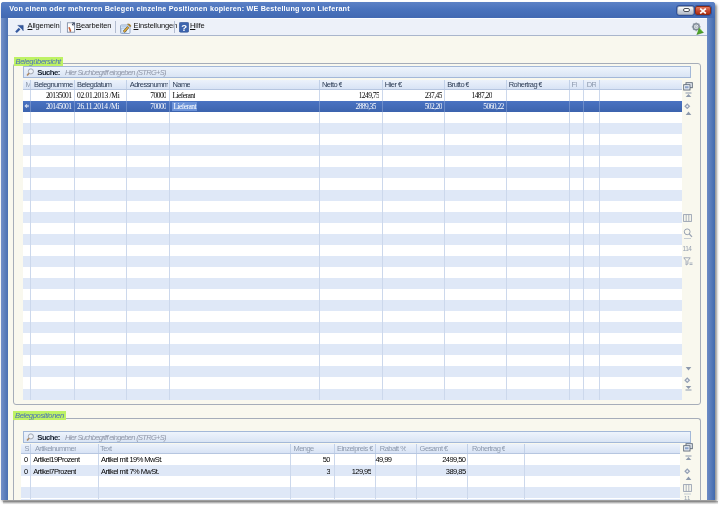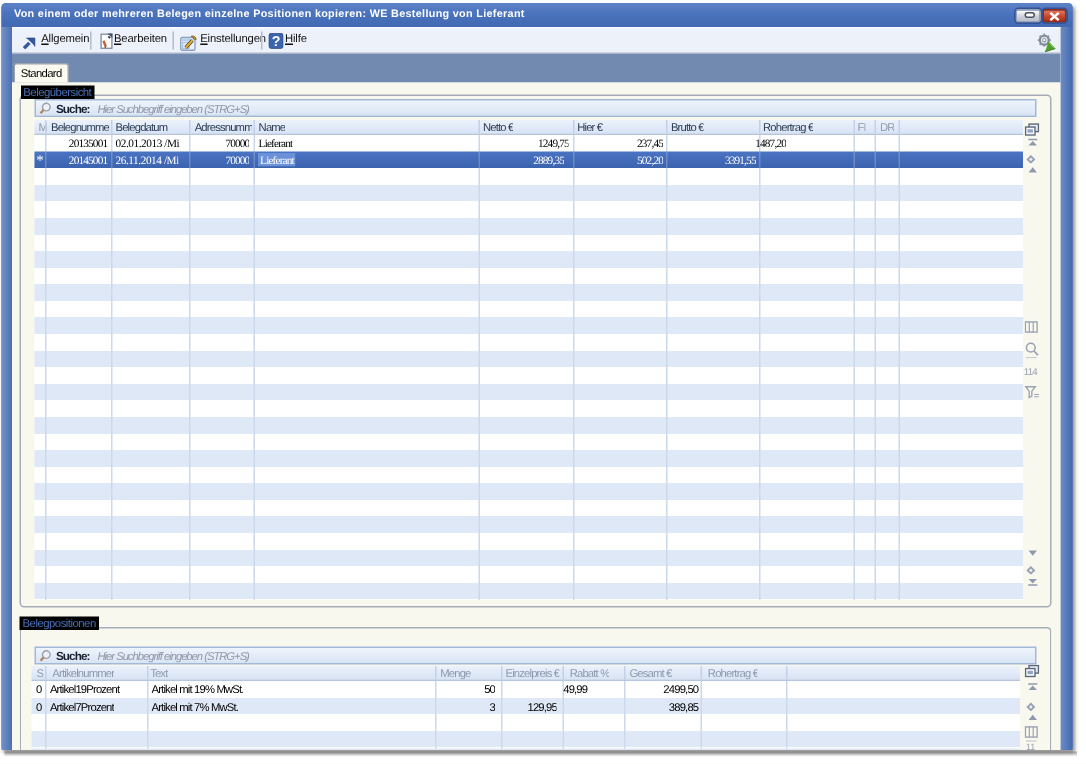--- a/index.html
+++ b/index.html
@@ -23,21 +23,21 @@
 .tbtext { position:absolute; top:3.5px; font-size:7.5px; color:#111; letter-spacing:-0.1px; }
 .tbsep { position:absolute; top:3.5px; width:1px; height:12px; background:#b3bdd0; }
 
 #tabstrip { position:absolute; left:0px; top:18.5px; width:700px; height:19px; background:#7289b0; }
 #tab { position:absolute; left:2px; top:6px; width:37px; height:13px; background:#fbfaf1; border:1px solid #98a2b2; border-bottom:none; border-radius:2px 2px 0 0; font-size:7.5px; color:#000; text-align:center; line-height:12px; letter-spacing:-0.4px; }
 #content { position:absolute; left:0; top:37.5px; width:700px; height:445px; background:#f9f8ee; }
 
 .fieldset { position:absolute; border:1px solid #a6adb9; border-radius:3px; }
 #fs1 { left:5.5px; top:45.5px; width:688px; height:341.5px; }
 #fs2 { left:6px; top:400px; width:687.5px; height:110px; border-bottom:none; border-radius:3px 3px 0 0; }
-.legend { position:absolute; font-size:7.6px; color:#4a70b8; background:#000000; padding:0 2px; letter-spacing:-0.35px; }
+.legend { position:absolute; font-size:7.6px; color:#4a70b8; background:#bef264; padding:0 2px; letter-spacing:-0.35px;font-style:italic; }
 #leg1 { left:6.5px; top:39.5px; }
 #leg2 { left:6px; top:393px; }
 .searchbar { position:absolute; left:15.5px; width:668.5px; height:11.5px; border:1px solid #a3b8d8; background:linear-gradient(to bottom,#eef4fc,#d9e4f4); }
 #sb1 { top:48.5px; }
 #sb2 { top:413.5px; }
 .mag { position:absolute; left:2.2px; top:1.2px; width:9px; height:9px; }
 .slabel { position:absolute; left:13.8px; top:0.7px; font-size:7.8px; font-weight:bold; color:#16202f; letter-spacing:-0.6px; }
 .shint { position:absolute; left:41.5px; top:1.0px; font-size:7.5px; font-style:italic; color:#9097a8; letter-spacing:-0.68px; }
 
 .thead { position:absolute; background:linear-gradient(to bottom,#ecf2fb,#d8e3f5); border-bottom:1px solid #b6c6e0; }
@@ -111,23 +111,20 @@
         <div class="tbtext" style="left:183px"><u>H</u>ilfe</div>
         <svg class="abs" style="left:683.5px;top:4px" width="14" height="13" viewBox="0 0 14 13">
             <circle cx="5.2" cy="4.8" r="3" fill="#e4e9ee" stroke="#7f8a97" stroke-width="1.5"></circle>
             <circle cx="5.2" cy="4.8" r="1.1" fill="#fff" stroke="#8f99a5" stroke-width="0.7"></circle>
             <path d="M5.2 0.4 V1.6 M5.2 8 V9.2 M0.8 4.8 H2 M8.4 4.8 H9.6 M2.1 1.7 L2.95 2.55 M7.45 7.05 L8.3 7.9 M2.1 7.9 L2.95 7.05 M7.45 2.55 L8.3 1.7" stroke="#8f99a5" stroke-width="1.2"></path>
             <path d="M5.6 12.6 L12.6 10.4 L8.2 5.6 Z" fill="#4ea22a"></path>
             <path d="M5.6 12.6 L12.6 10.4" stroke="#2e6e14" stroke-width="0.5"></path>
             <path d="M8.6 6.4 L11.6 9.8" stroke="#8fd066" stroke-width="0.8"></path>
           </svg>
       </div>
-      <div id="tabstrip">
-          <div id="tab">Standard</div>
-        </div>
       <div id="content"></div>
 
       <div class="fieldset" id="fs1"></div>
       <div class="legend" id="leg1">Belegübersicht</div>
       <div class="searchbar" id="sb1">
         <svg class="mag" viewBox="0 0 8.5 8.5">
             <circle cx="4.6" cy="3.2" r="2.4" fill="#eef2f8" stroke="#9aa0ac" stroke-width="0.9"></circle>
             <path d="M2.9 4.9 L1 7.1" stroke="#b08a62" stroke-width="1.6"></path>
           </svg>
         <div class="slabel">Suche:</div>
@@ -169,42 +166,42 @@
         <div class="vline" style="left:545.7px"></div>
         <div class="vline" style="left:559.8px"></div>
         <div class="vline" style="left:576px"></div>
         <div class="drow" style="top:0">
           <div class="cell num" style="left:8px;width:40.5px">20135001</div>
           <div class="cell" style="left:54px;letter-spacing:-0.28px">02.01.2013 /Mi</div>
           <div class="cell num" style="left:104px;width:39.3px">70000</div>
           <div class="cell" style="left:149.4px">Lieferant</div>
           <div class="cell num" style="left:296px;width:60.2px">1249,75</div>
           <div class="cell num" style="left:359px;width:60px">237,45</div>
-          <div class="cell num" style="left:421px;width:80px">1487,20</div>
+          <div class="cell num" style="left:421px;width:48px">1487,20</div>
         </div>
         <div id="selrow">
           <div class="vline" style="left:7.4px"></div>
           <div class="vline" style="left:51px"></div>
           <div class="vline" style="left:103px"></div>
           <div class="vline" style="left:146px"></div>
           <div class="vline" style="left:296px"></div>
           <div class="vline" style="left:359px"></div>
           <div class="vline" style="left:421.2px"></div>
           <div class="vline" style="left:482.7px"></div>
           <div class="vline" style="left:545.7px"></div>
           <div class="vline" style="left:559.8px"></div>
           <div class="vline" style="left:576px"></div>
           <div class="cell" style="left:1.2px;top:1.2px;font-size:10px;letter-spacing:0">*</div>
           <div class="cell num" style="left:8px;width:40.5px">20145001</div>
           <div class="cell" style="left:54px;letter-spacing:-0.28px">26.11.2014 /Mi</div>
           <div class="cell num" style="left:104px;width:39.3px">70000</div>
           <div class="cell" style="left:149.4px"><span style="background:#6b92d8;padding:0 1px">Lieferant</span></div>
           <div class="cell num" style="left:296px;width:57px">2889,35</div>
           <div class="cell num" style="left:359px;width:60px">502,20</div>
-          <div class="cell num" style="left:421px;width:59.8px">3391,55</div>
+          <div class="cell num" style="left:421px;width:59.8px">5060,22</div>
         </div>
       </div>
 
       <svg class="abs" style="left:676px;top:64px" width="10" height="9" viewBox="0 0 10 9">
           <rect x="3" y="0.7" width="6.3" height="5" fill="#e8edf5" stroke="#5a6575" stroke-width="0.9"></rect>
           <rect x="0.7" y="2.7" width="6.3" height="5.3" fill="#f5f8fc" stroke="#5a6575" stroke-width="0.9"></rect>
           <rect x="2" y="4.2" width="3.6" height="2.2" fill="#8da3c8"></rect>
         </svg>
       <svg class="abs" style="left:677.5px;top:74.5px" width="7" height="6" viewBox="0 0 7 6">
           <path d="M0.5 1 H6.5" stroke="#8d99ad" stroke-width="1"></path>

